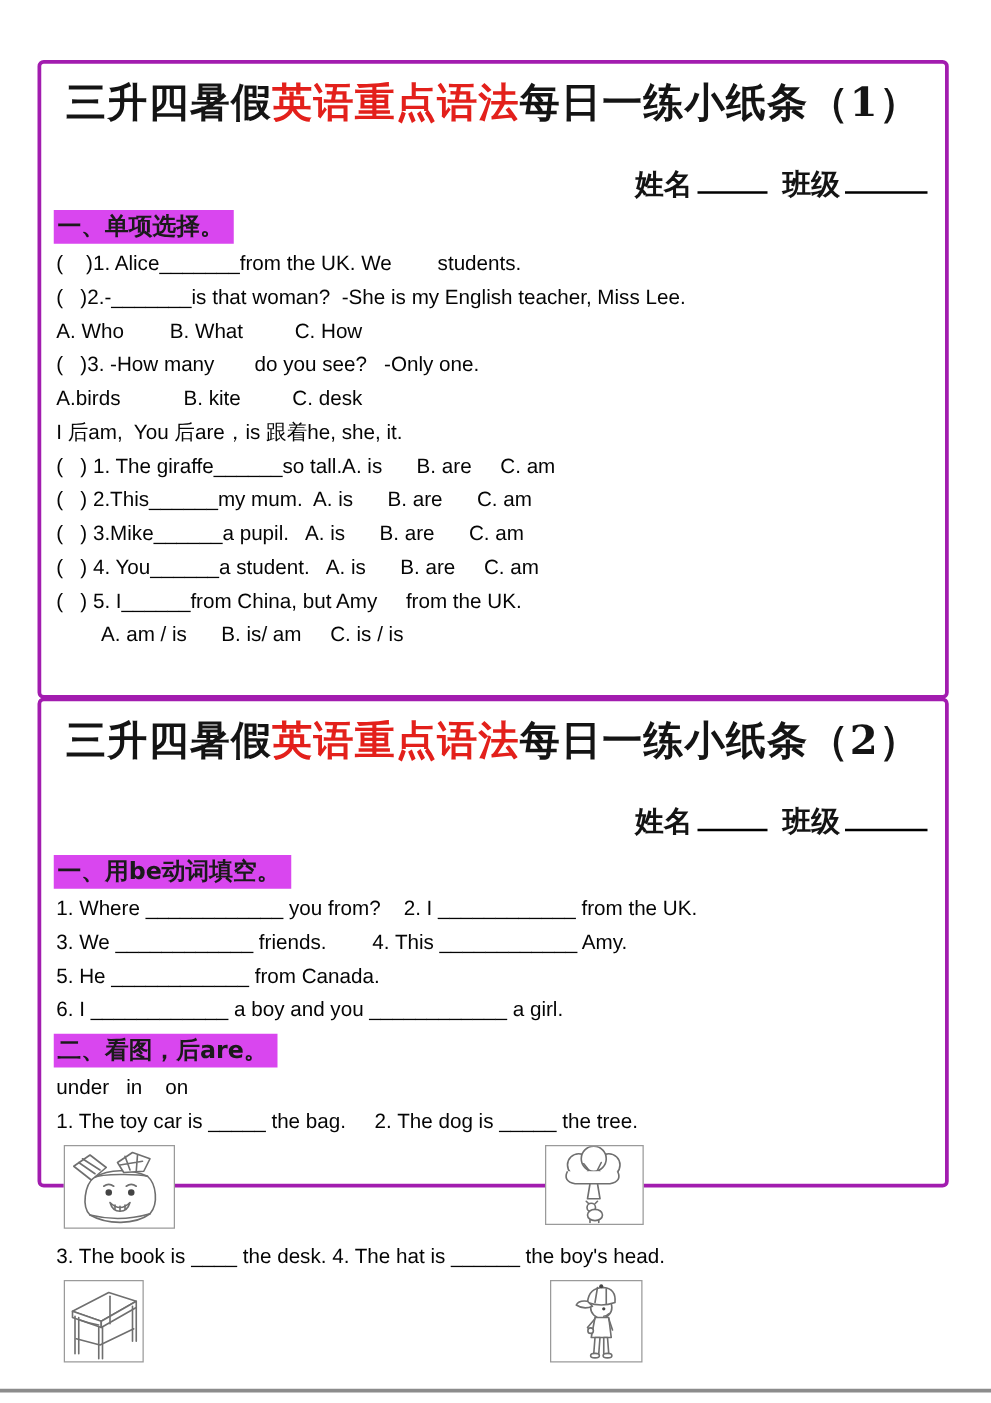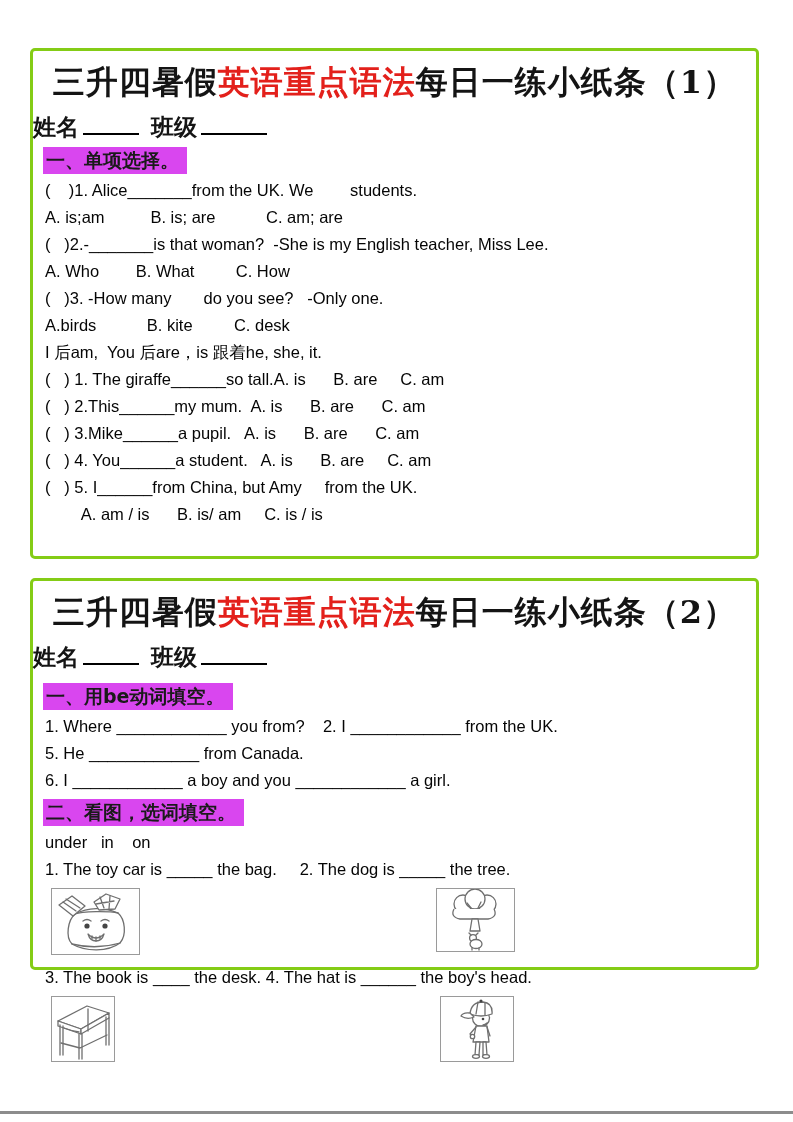--- a/index.html
+++ b/index.html
@@ -1,22 +1,22 @@
 <!DOCTYPE html>
 <html><head>
 <meta charset="utf-8">
 <style>
   html,body{margin:0;padding:0;background:#ffffff;}
   body{width:793px;height:1122px;position:relative;font-family:"DejaVu Sans",sans-serif;color:#0a0a0a;overflow:hidden;}
-  .sheet{position:absolute;left:30px;width:729px;border:3px solid #84cc16;border-radius:5px;background:#fff;box-sizing:border-box;}
+  .sheet{position:absolute;left:30px;width:729px;border:3px solid #a21caf;border-radius:5px;background:#fff;box-sizing:border-box;}
   #sheet1{top:48px;height:511px;}
-  #sheet2{top:578px;height:392px;}
+  #sheet2{top:558px;height:392px;}
   .title{text-align:center;font-family:"DejaVu Serif",serif;font-weight:bold;font-size:32px;line-height:44px;margin-top:9px;letter-spacing:1px;color:#141414;white-space:nowrap;}
   .title .red{color:#e3201b;}
-  .nameline{padding-right:10px;font-family:"DejaVu Serif",serif;font-weight:bold;font-size:23px;line-height:30px;margin-top:6px;color:#141414;}
+  .nameline{text-align:right;padding-right:10px;font-family:"DejaVu Serif",serif;font-weight:bold;font-size:23px;line-height:30px;margin-top:26px;color:#141414;}
   .blank{display:inline-block;width:56px;border-bottom:2px solid #000;height:1em;margin:0 4px;}
   .blank.wide{width:66px;}
   .sec-header{display:inline-block;background:#d946ef;font-weight:bold;font-size:19px;line-height:24px;padding:1px 8px 2px 3px;margin:5px 0 3px 10px;color:#1a1a1a;white-space:pre;}
   .qline{font-family:Liberation Sans, sans-serif;font-size:16.5px;line-height:27px;white-space:pre;padding-left:12px;color:#050505;}
   .img-row{display:flex;align-items:flex-start;padding-left:18px;margin-top:5px;}
   .img-box{border:1.5px solid #9a9a9a;background:#fff;box-sizing:border-box;}
   #row1-gap2{margin-left:296px;}
   #row2-gap2{margin-left:325px;}
   .bottom-rule{position:absolute;left:0;top:1111px;width:793px;height:3px;background:#8c8c8c;}
   svg{display:block;}
@@ -30,21 +30,20 @@
 <div class="sheet" id="sheet1">
   <div class="title"><span>三升四暑假</span><span class="red">英语重点语法</span><span>每日一练小纸条（1）</span></div>
 
   <div class="nameline">
     <span>姓名</span><span class="blank"></span>
     <span>班级</span><span class="blank wide"></span>
   </div>
 
   <div><span class="sec-header">一、单项选择。</span></div>
   <div class="qline">(    )1. Alice_______from the UK. We        students.</div>
-  <div class="qline">A. is;am          B. is; are           C. am; are</div>
   <div class="qline">(   )2.-_______is that woman?  -She is my English teacher, Miss Lee.</div>
   <div class="qline">A. Who        B. What         C. How</div>
   <div class="qline">(   )3. -How many       do you see?   -Only one.</div>
   <div class="qline">A.birds           B. kite         C. desk</div>
 
   <div class="qline">I 后am,  You 后are，is 跟着he, she, it.</div>
   <div class="qline">(   ) 1. The giraffe______so tall.A. is      B. are     C. am</div>
   <div class="qline">(   ) 2.This______my mum.  A. is      B. are      C. am</div>
   <div class="qline">(   ) 3.Mike______a pupil.   A. is      B. are      C. am</div>
   <div class="qline">(   ) 4. You______a student.   A. is      B. are     C. am</div>
@@ -55,24 +54,25 @@
 <div class="sheet" id="sheet2">
   <div class="title"><span>三升四暑假</span><span class="red">英语重点语法</span><span>每日一练小纸条（2）</span></div>
 
   <div class="nameline">
     <span>姓名</span><span class="blank"></span>
     <span>班级</span><span class="blank wide"></span>
   </div>
 
   <div style="margin-top:6px;"><span class="sec-header">一、用be动词填空。</span></div>
   <div class="qline">1. Where ____________ you from?    2. I ____________ from the UK.</div>
+  <div class="qline">3. We ____________ friends.        4. This ____________ Amy.</div>
   <div class="qline">5. He ____________ from Canada.</div>
   <div class="qline">6. I ____________ a boy and you ____________ a girl.</div>
 
-  <div><span class="sec-header">二、看图，选词填空。</span></div>
+  <div><span class="sec-header">二、看图，后are。</span></div>
   <div class="qline">under   in    on</div>
   <div class="qline">1. The toy car is _____ the bag.     2. The dog is _____ the tree.</div>
 
   <div class="img-row">
     <div class="img-box">
       <svg width="87" height="65" viewBox="0 0 87 65">
         <path class="ink-fill" d="M23,25 C16,31 13,48 20,55 C34,63 56,63 68,54 C75,46 73,30 66,24 C52,18 36,18 23,25 Z"></path>
         <path class="ink" d="M23,25 C30,22 58,22 66,24"></path>
         <path class="ink-fill" d="M21,27 L7,16 L20,7 L33,17 Z"></path>
         <path class="ink" d="M11,13 L24,22 M14,10 L28,19"></path>

